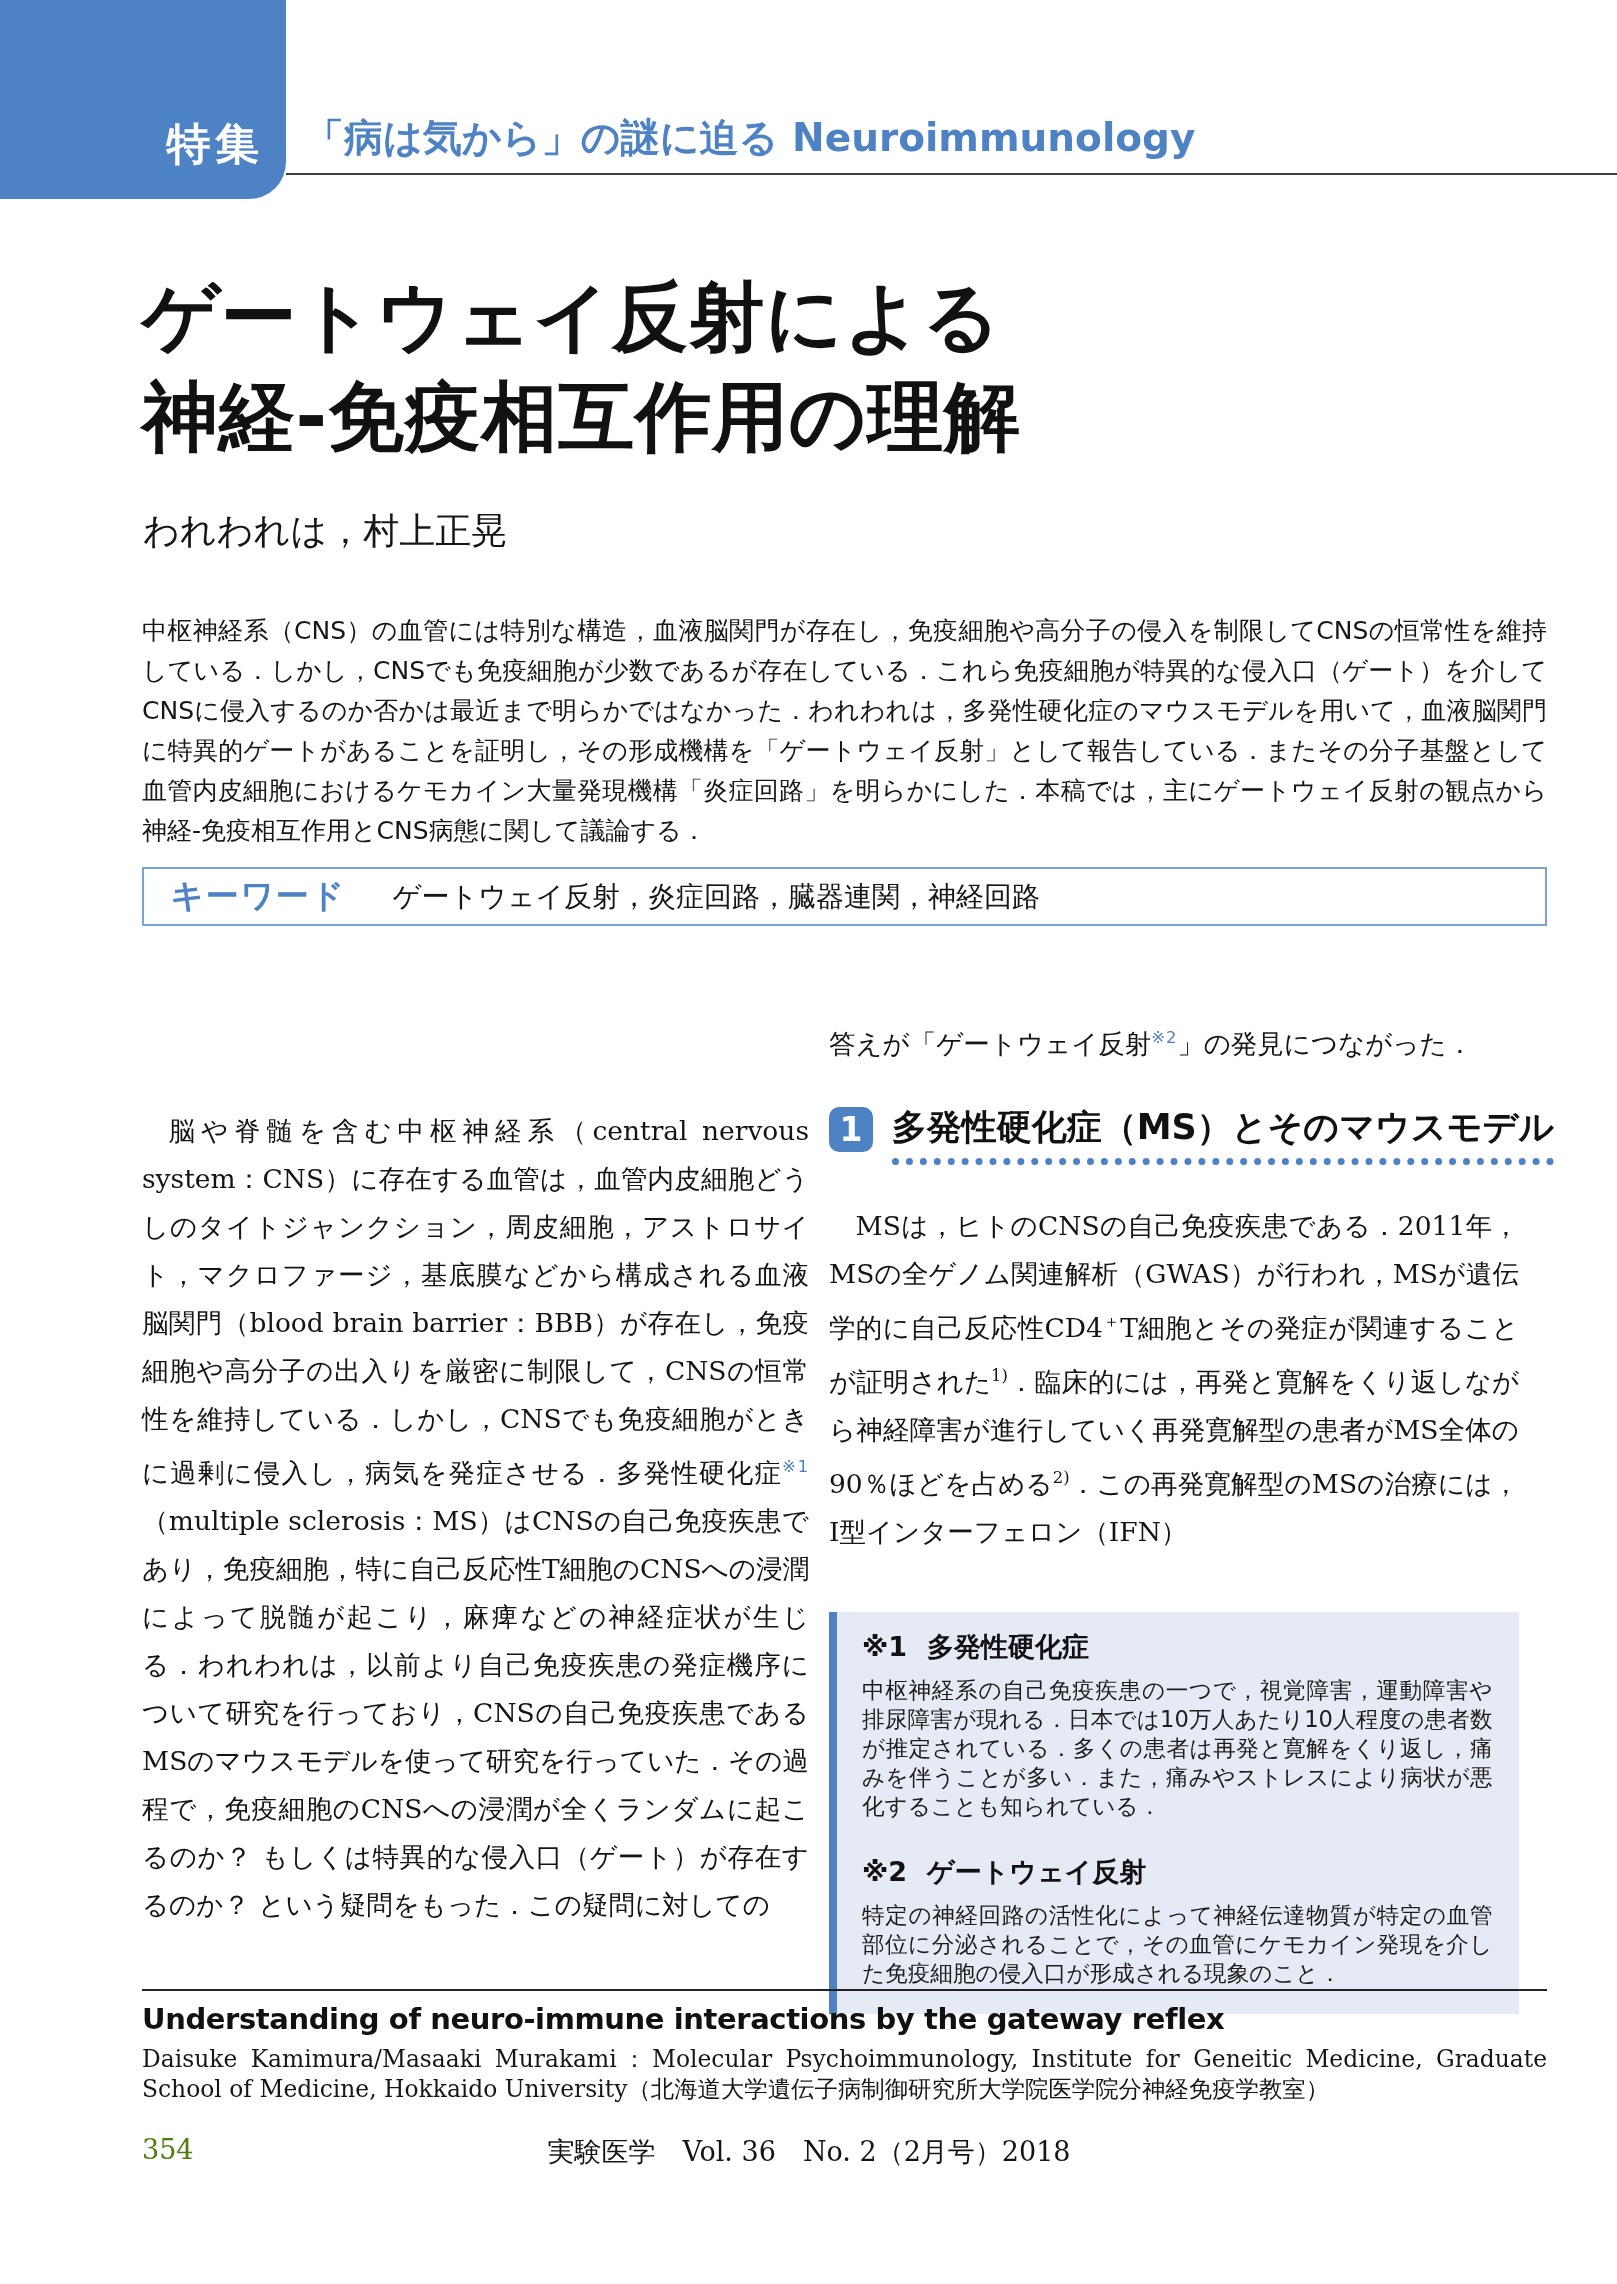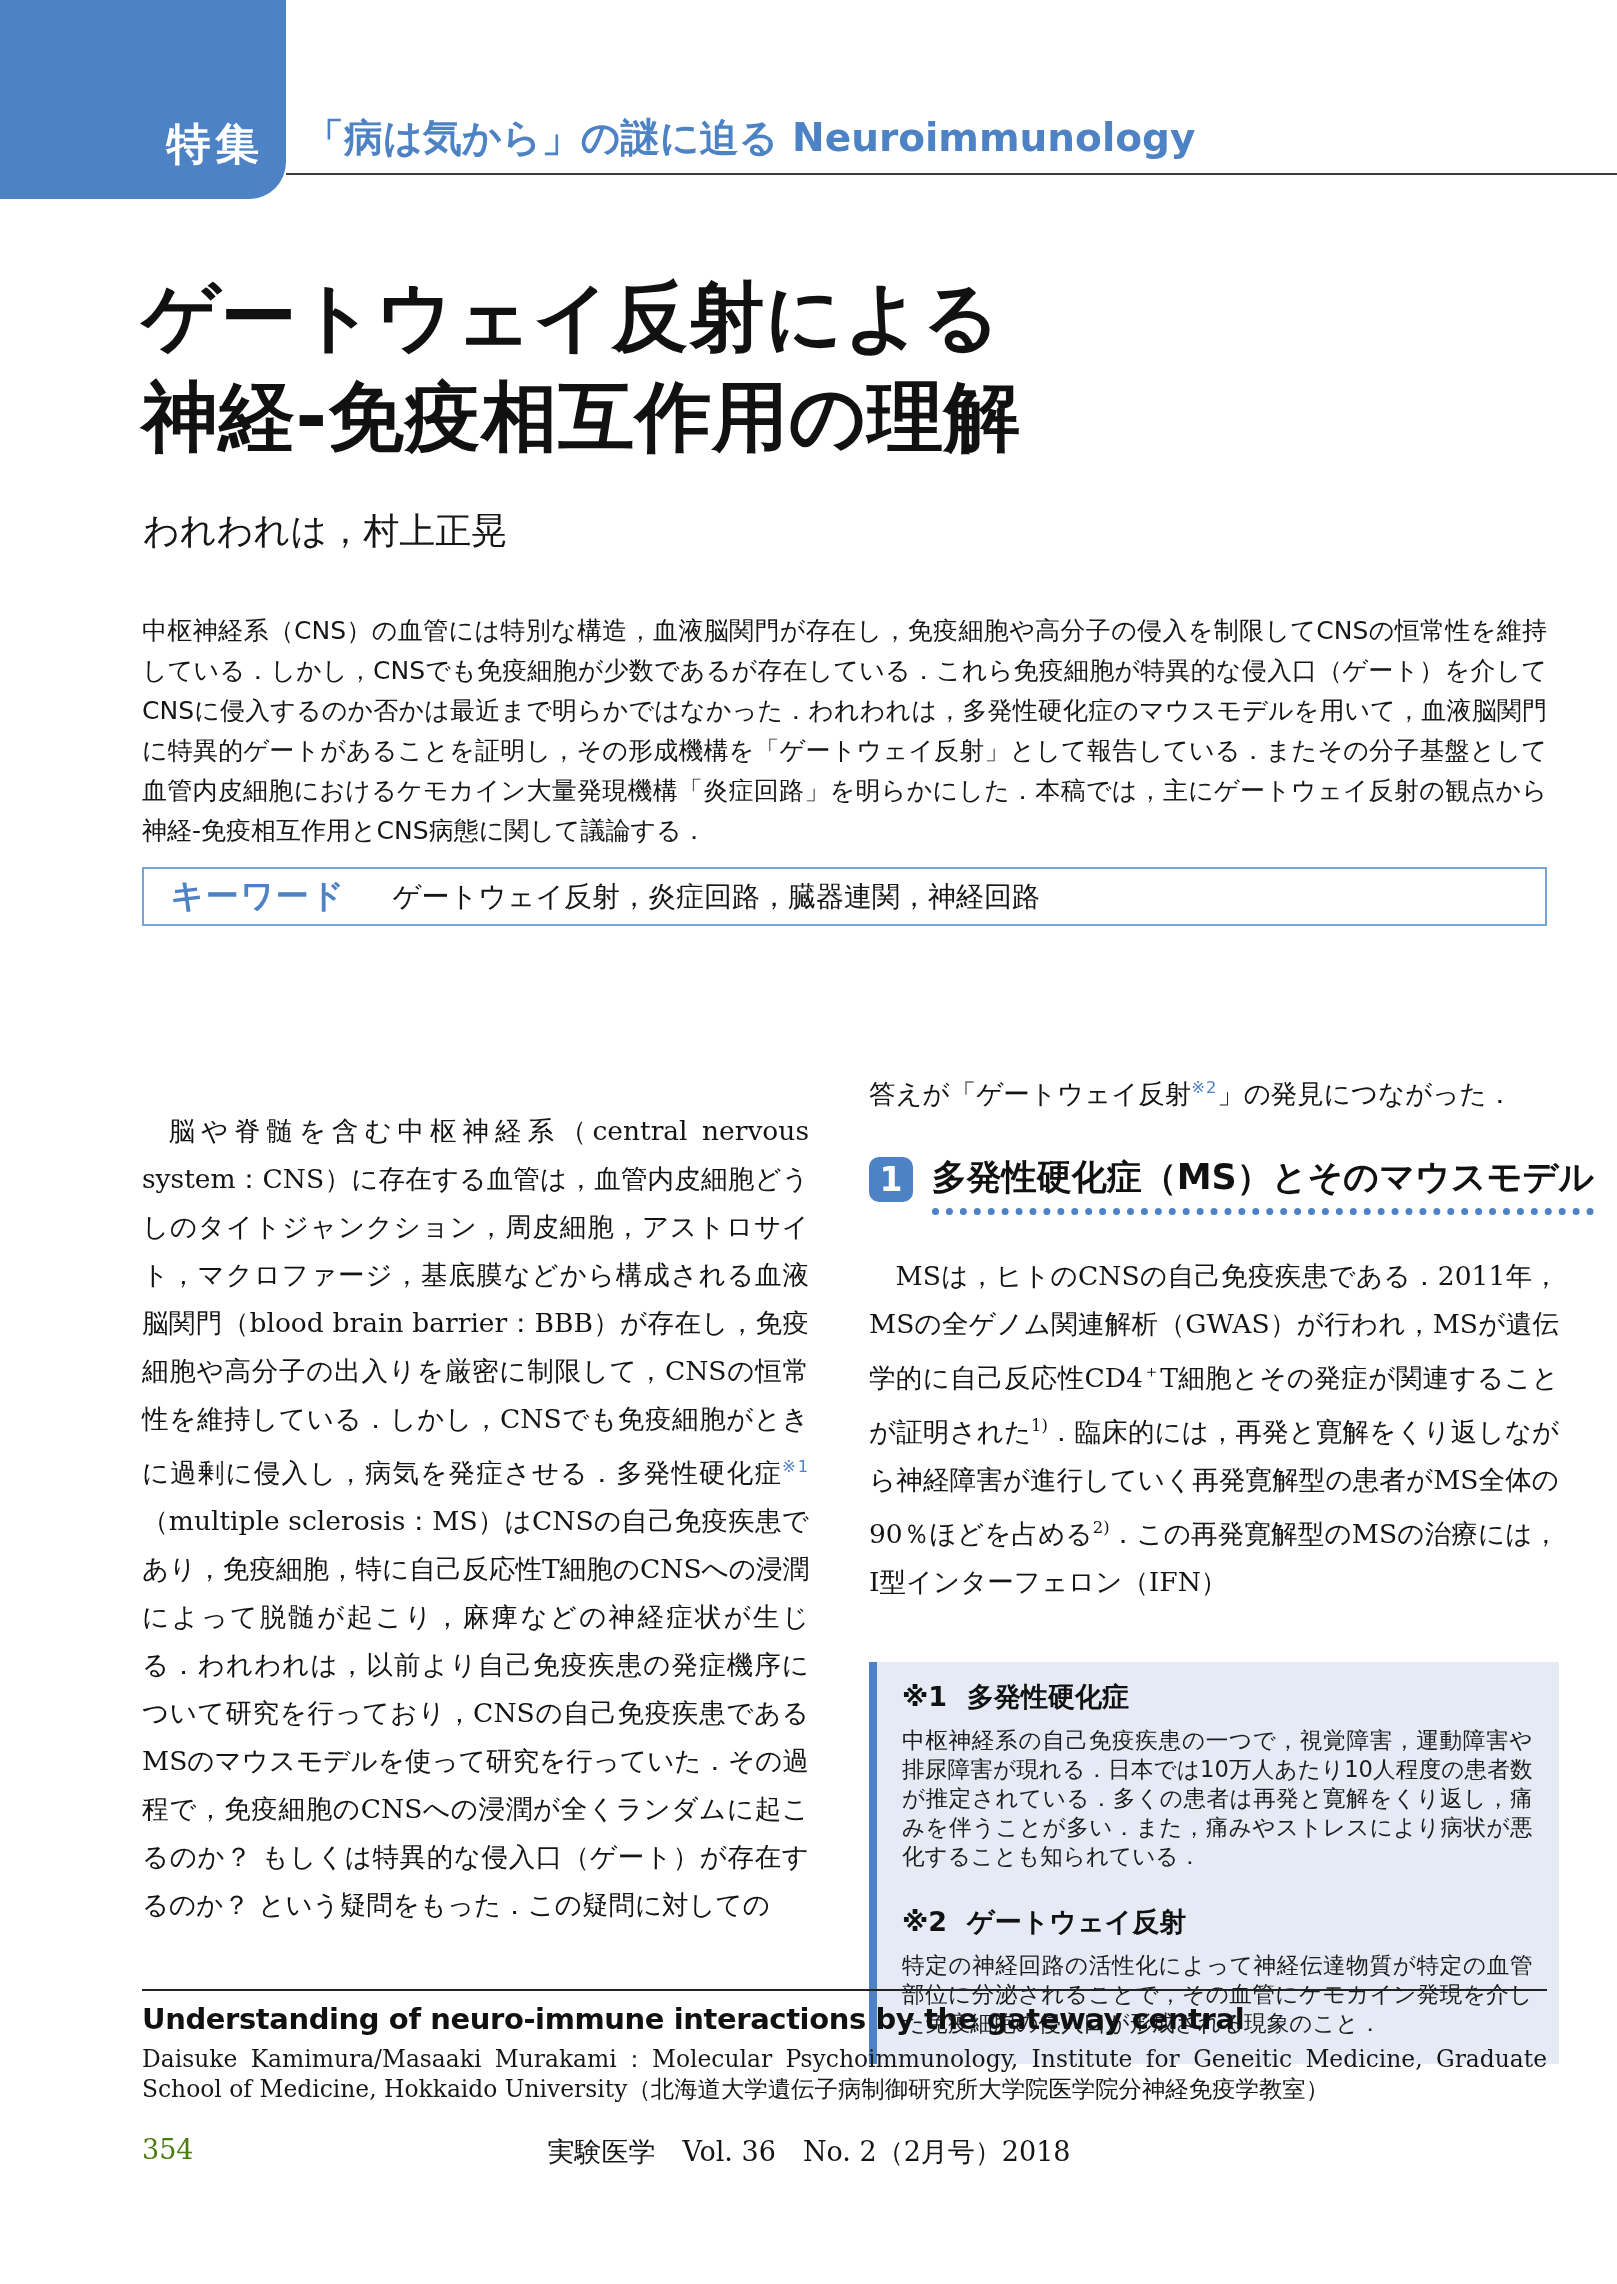--- a/index.html
+++ b/index.html
@@ -97,21 +97,21 @@
     flex: none;
   }
   .keywords-box .kw-text {
     font-size: 28px;
     color: #161616;
   }
 
   
   .col { position: absolute; }
   .col-left  { left: 142px;  top: 1071px; width: 667px; }
-  .col-right { left: 829px; top: 1064px; width: 690px; margin-left: 40px; }
+  .col-right { left: 829px; top: 1014px; width: 690px; }
 
   .section-head {
     display: flex;
     align-items: stretch;
     gap: 18.7px;
   }
   .section-head .marker {
     flex: none;
     width: 44px; height: 45px;
     background: #4d82c4;
@@ -282,20 +282,20 @@
 
       <div class="note-head second">
         <span>※2</span>
         <span>ゲートウェイ反射</span>
       </div>
       <div class="note-text">特定の神経回路の活性化によって神経伝達物質が特定の血管部位に分泌されることで，その血管にケモカイン発現を介した免疫細胞の侵入口が形成される現象のこと．</div>
     </div>
   </div>
 
   <div class="footer-block">
-    <div class="en-title">Understanding of neuro-immune interactions by the gateway central</div>
+    <div class="en-title">Understanding of neuro-immune interactions by the gateway reflex</div>
     <div class="affiliation">Daisuke Kamimura/Masaaki Murakami：Molecular Psychoimmunology, Institute for Geneitic Medicine, Graduate School of Medicine, Hokkaido University（北海道大学遺伝子病制御研究所大学院医学院分神経免疫学教室）</div>
   </div>
   <div class="page-number">354</div>
   <div class="journal-citation">実験医学　Vol. 36　No. 2（2月号）2018</div>
 
 </div>
 
 
 </body></html>

